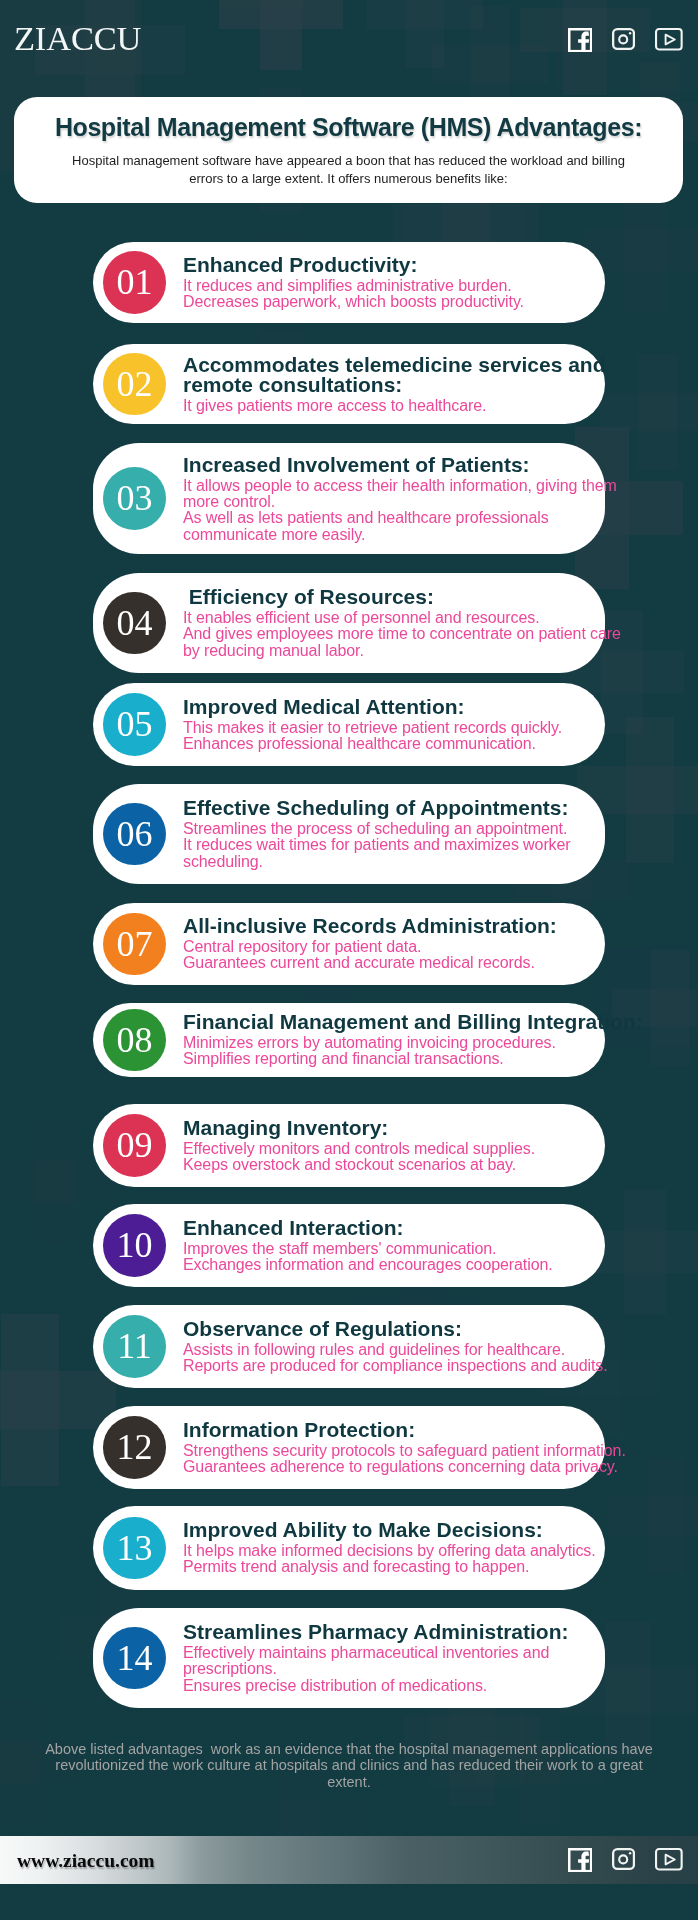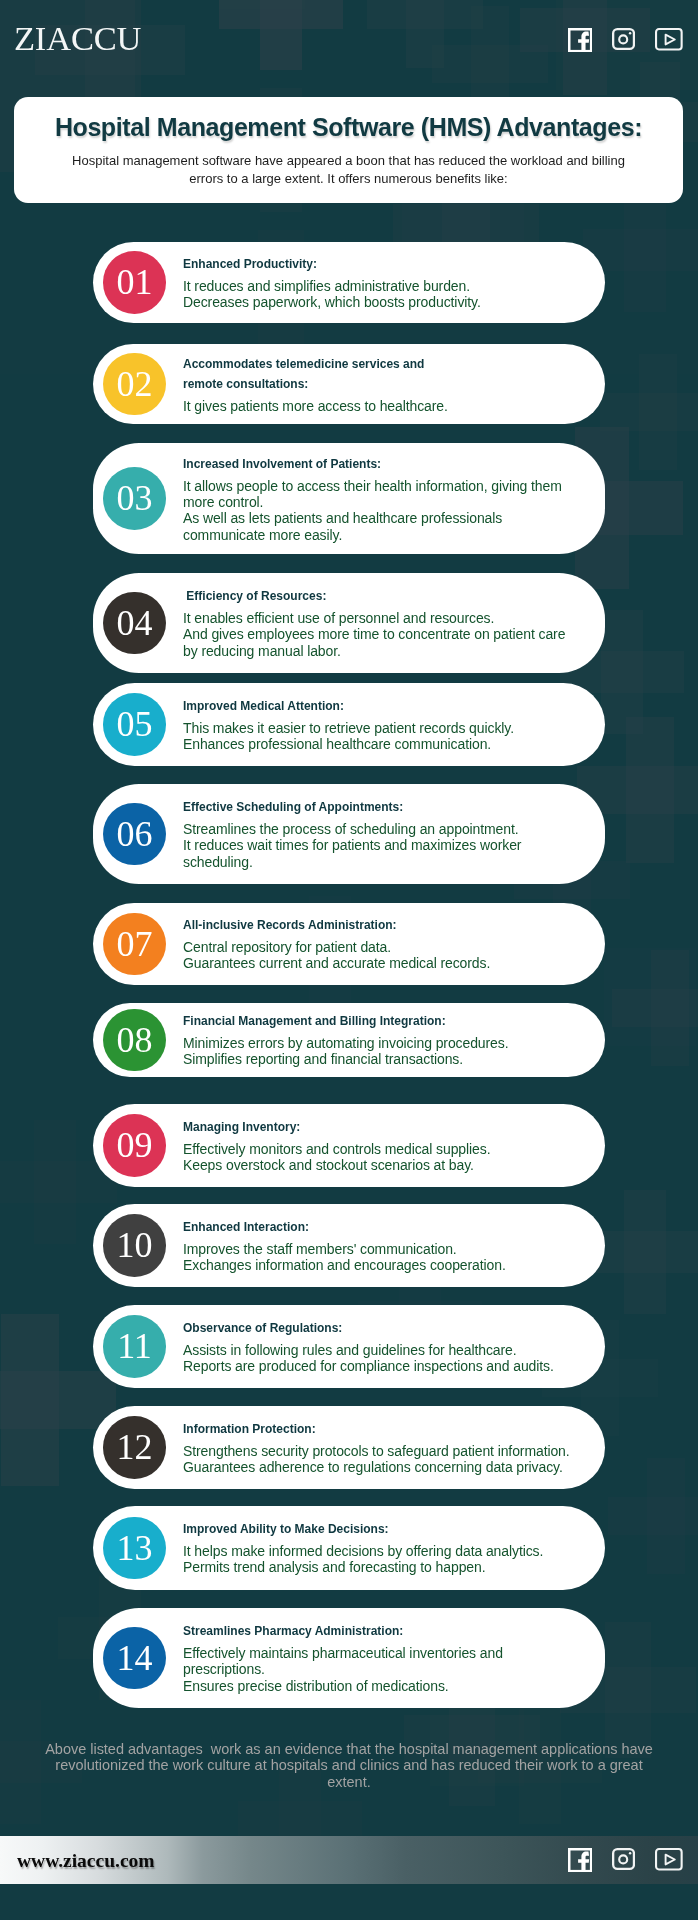--- a/index.html
+++ b/index.html
@@ -14,35 +14,35 @@
   
   .logo{position:absolute;left:14px;top:19px;font-family:"Liberation Serif",serif;
         font-size:34.5px;line-height:38px;letter-spacing:-0.2px;color:#f3f6f6;font-weight:400;}
   .socials{position:absolute;left:568px;top:28px;display:flex;gap:20px;align-items:flex-start;}
   .soc{display:block;height:22px;}
   .soc-fb{width:24.4px;height:24.4px;margin-top:-0.5px;}
   .soc-ig{width:23.1px;}
   .soc-yt{width:27.7px;height:22.5px;}
 
   
-  .intro{position:absolute;left:14px;top:97px;width:669px;height:106px;background:#fff;border-radius:14px;}
+  .intro{position:absolute;left:14px;top:97px;width:669px;height:106px;background:#fff;border-radius:23px;}
   .intro-title{position:absolute;left:0;top:17px;width:669px;text-align:center;
         font-size:25px;line-height:26px;font-weight:bold;color:#113a42;letter-spacing:-0.41px;
         text-shadow:1px 2px 2px rgba(0,0,0,0.18);}
   .intro-sub{position:absolute;left:0;top:55px;width:669px;text-align:center;
         font-size:13px;line-height:18.2px;color:#1d1d1d;}
 
   
   .card{position:absolute;left:93px;width:512px;background:#fff;border-radius:46px;}
   .circle{position:absolute;left:10.3px;top:50%;margin-top:-31.2px;
      width:62.5px;height:62.5px;border-radius:50%;text-align:center;
      font-family:"Liberation Serif",serif;font-size:36px;line-height:62.5px;color:#ffffff;font-weight:400;}
   .ct{position:absolute;left:90px;top:50%;transform:translateY(-50%);right:8px;}
-  .ct h3{margin:0 0 3.5px 0;font-size:12px;line-height:19.5px;font-weight:bold;color:#0f3840;letter-spacing:0;}
-  .ct .bd{font-size:14px;line-height:16.4px;color:#14532d;letter-spacing:-0.1px;}
+  .ct h3{margin:0 0 3.5px 0;font-size:21px;line-height:19.5px;font-weight:bold;color:#0f3840;letter-spacing:0;}
+  .ct .bd{font-size:16px;line-height:16.4px;color:#ec4899;letter-spacing:-0.1px;}
   .tl,.bl,.ol{display:block;white-space:pre;}
 
   
   .outro{position:absolute;left:0;top:1741px;width:698px;text-align:center;
     font-size:14.5px;line-height:16.4px;color:#a3a3a3;letter-spacing:-0.02px;}
 
   
   .footer{position:absolute;left:0;top:1836px;width:698px;height:48px;
     background:linear-gradient(90deg,#f7f9f9 0%,#eef1f2 6%,#d7dcde 14%,#aeb9bb 24%,#8b9a9d 29%,#75878a 36%,#5a7075 50%,#4a6065 58%,#3d5559 72%,#32494e 84%,#2a4247 94%,#264047 100%);}
   .furl{position:absolute;left:17px;top:14px;font-family:"Liberation Serif",serif;font-weight:bold;
@@ -258,21 +258,21 @@
         <h3>
             <span class="tl">Managing Inventory:</span>
           </h3>
         <div class="bd">
             <span class="bl">Effectively monitors and controls medical supplies.</span>
             <span class="bl">Keeps overstock and stockout scenarios at bay.</span>
           </div>
       </div>
     </div>
     <div class="card c10" style="top:1204px;height:83px">
-      <div class="circle" style="background: #404040;">10</div>
+      <div class="circle" style="background: #4c1d95;">10</div>
       <div class="ct">
         <h3>
             <span class="tl">Enhanced Interaction:</span>
           </h3>
         <div class="bd">
             <span class="bl">Improves the staff members' communication.</span>
             <span class="bl">Exchanges information and encourages cooperation.</span>
           </div>
       </div>
     </div>

